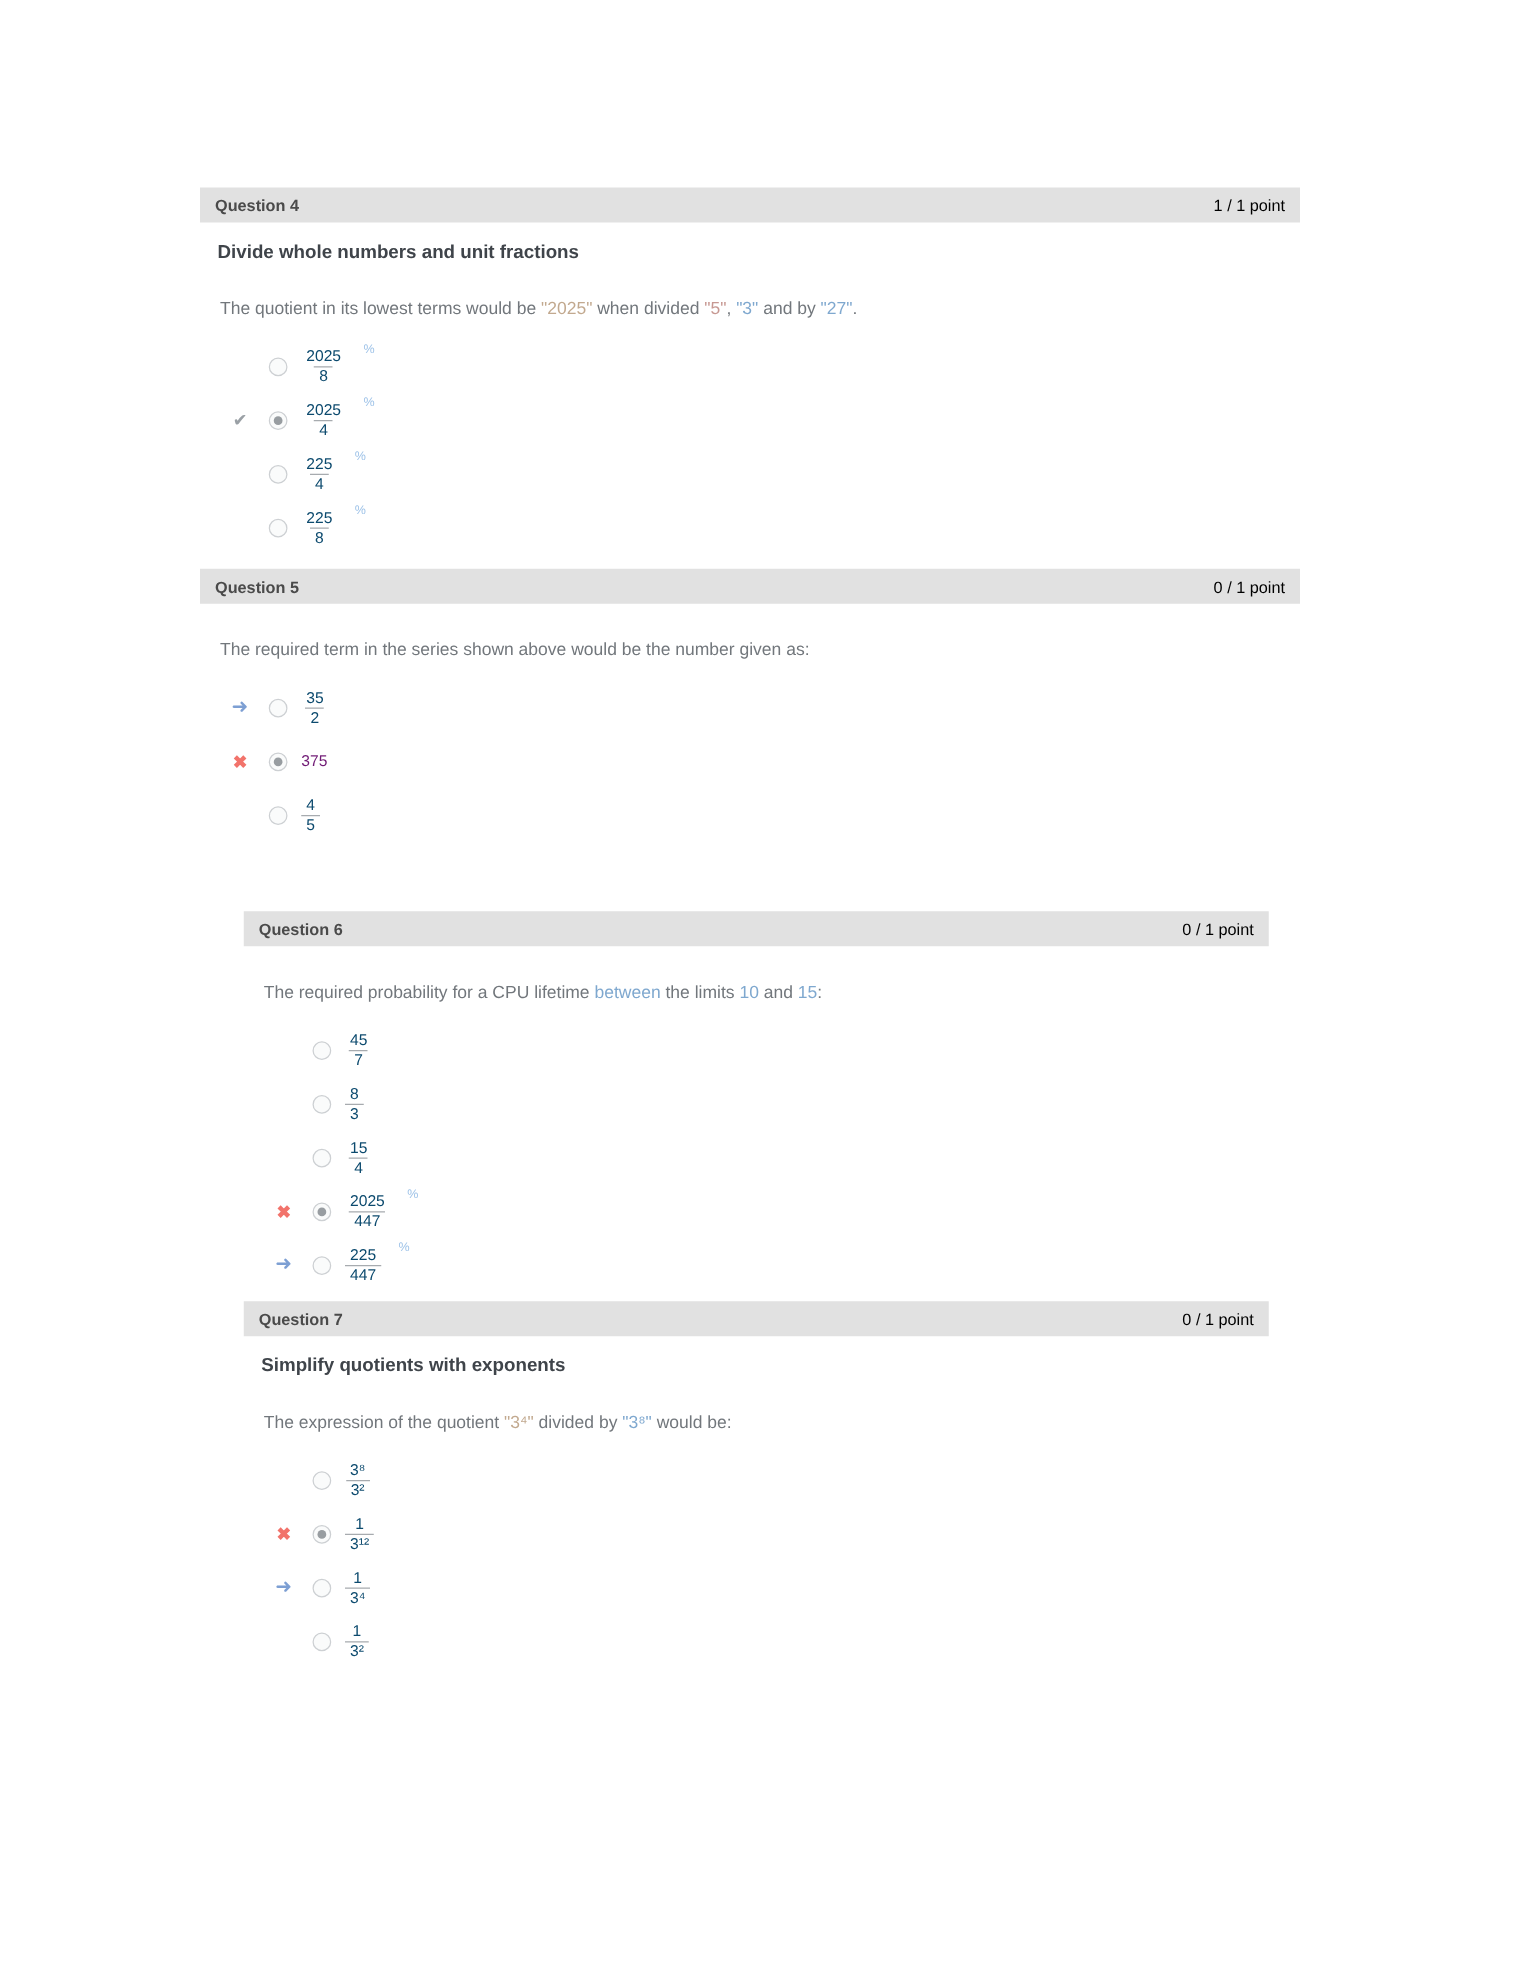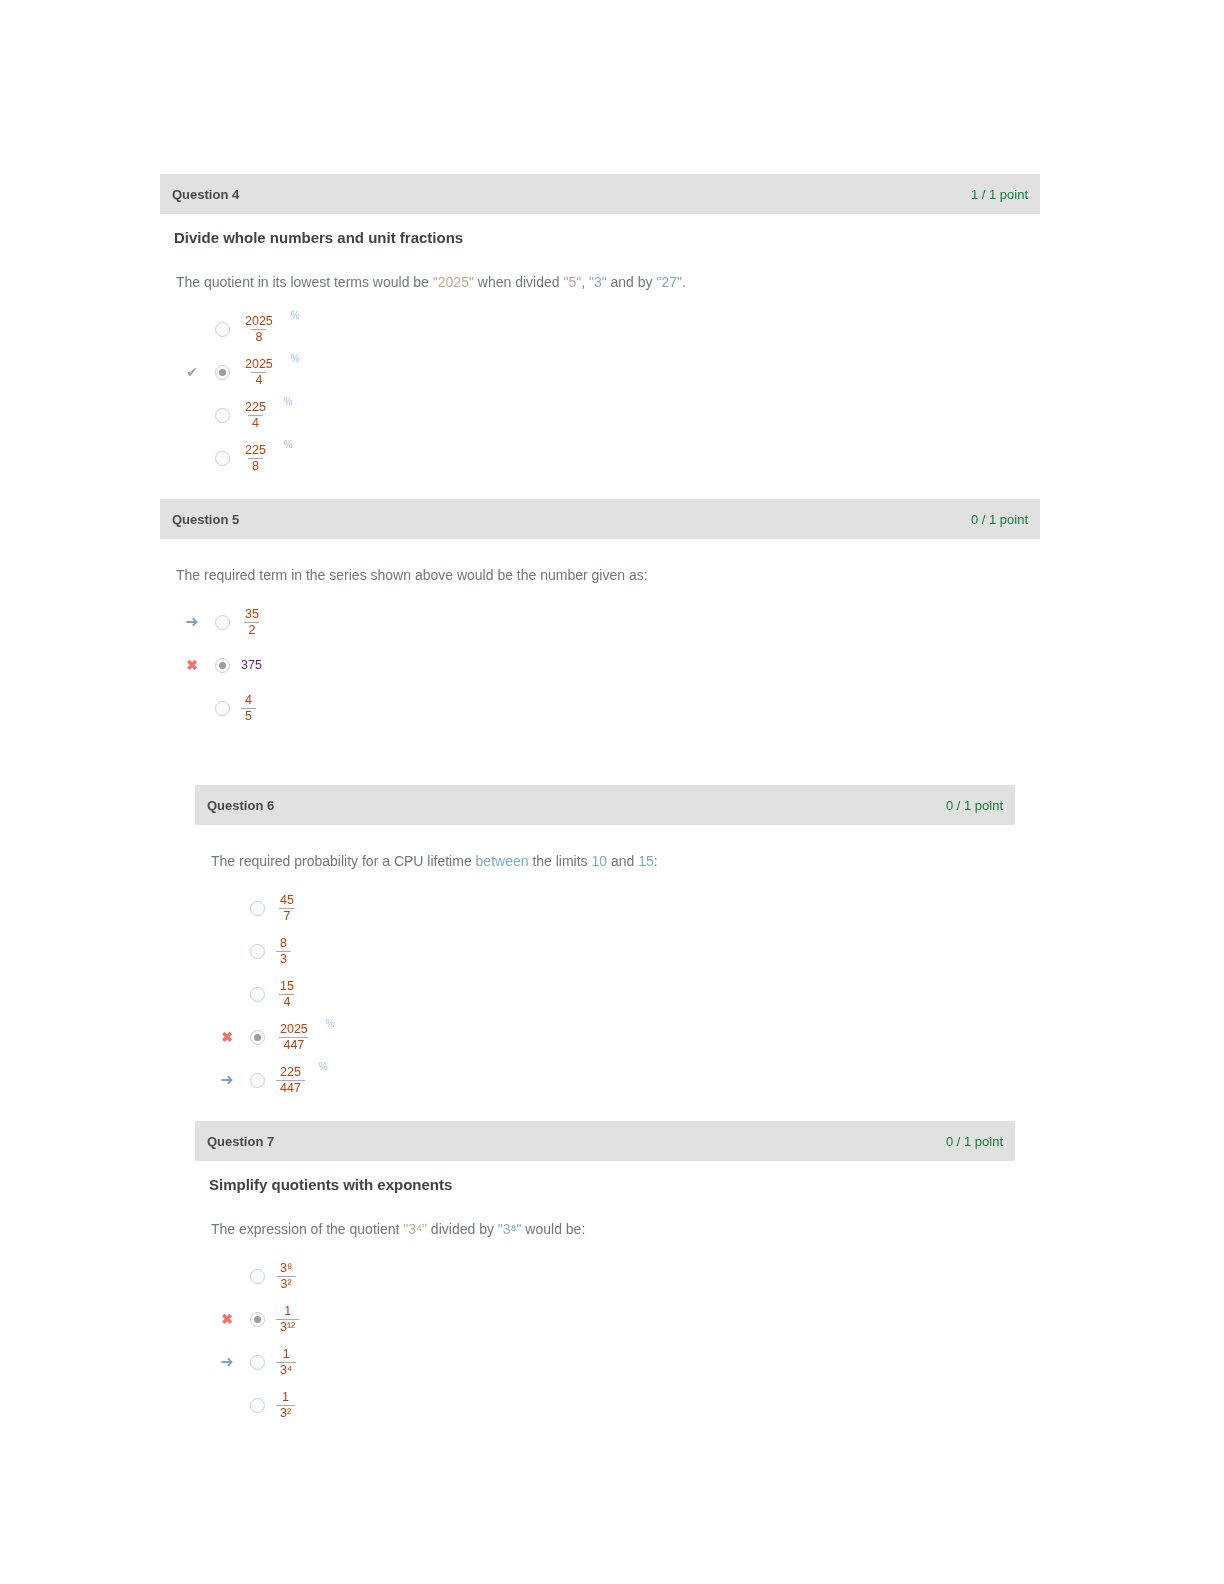--- a/index.html
+++ b/index.html
@@ -9,25 +9,25 @@
     -webkit-font-smoothing:antialiased;
   }
   .wrap{padding-top:150px;}
   .card{background:#ffffff;}
   .card.wide{margin-left:160px;width:880px;}
   .card.narrow{margin-left:195px;width:820px;}
   .card.gap-sm{margin-top:16px;}
   .card.gap-lg{margin-top:60px;}
   .card.gap-xs{margin-top:12px;}
   .qheader{
-    height:40px;display:flex;align-items:center;justify-content:space-between;
-    background:#e1e1e1;padding:0 12px;box-sizing:border-box;margin-top:24px;
+    height:28px;display:flex;align-items:center;justify-content:space-between;
+    background:#e1e1e1;padding:0 12px;box-sizing:border-box;
   }
   .qnum{font-size:13px;font-weight:700;color:#4a4a4a;}
-  .qpts{font-size:13px;color:#15803d;}
+  .qpts{font-size:13px;color:#000000;}
   .qtitle{
     margin:15px 0 0 14px;font-size:15px;font-weight:700;color:#3f444a;
   }
   .qprompt{
     margin:26px 0 0 16px;font-size:14px;color:#72777c;line-height:20px;
   }
   .qprompt .seg-blue{color:#7fa8cf;}
   .qprompt .seg-tan{color:#c2a98f;}
   .qprompt .seg-red{color:#c79892;}
   .opts{
@@ -47,21 +47,21 @@
     width:15px;height:15px;border:1px solid #cdd0d3;border-radius:50%;
     background:#fafbfb;box-sizing:border-box;position:relative;flex:0 0 15px;
     cursor:pointer;
   }
   .radio.selected::after{
     content:"";position:absolute;left:3px;top:3px;width:7px;height:7px;
     border-radius:50%;background:#989da1;
   }
   .fraction{
     display:inline-flex;flex-direction:column;align-items:center;
-    font-size:12.5px;color:#c2410c;line-height:15px;
+    font-size:12.5px;color:#0c4a6e;line-height:15px;
   }
   .fraction .num{padding:0 4px;}
   .fraction .den{padding:0 4px;border-top:1px solid #a7abaf;}
   .opt-text{font-size:12.5px;color:#701a75;}
   .unit{
     font-size:10px;color:#9fc3e8;align-self:flex-start;margin-left:3px;
     margin-top:-2px;
   }
 </style>
 </head>

